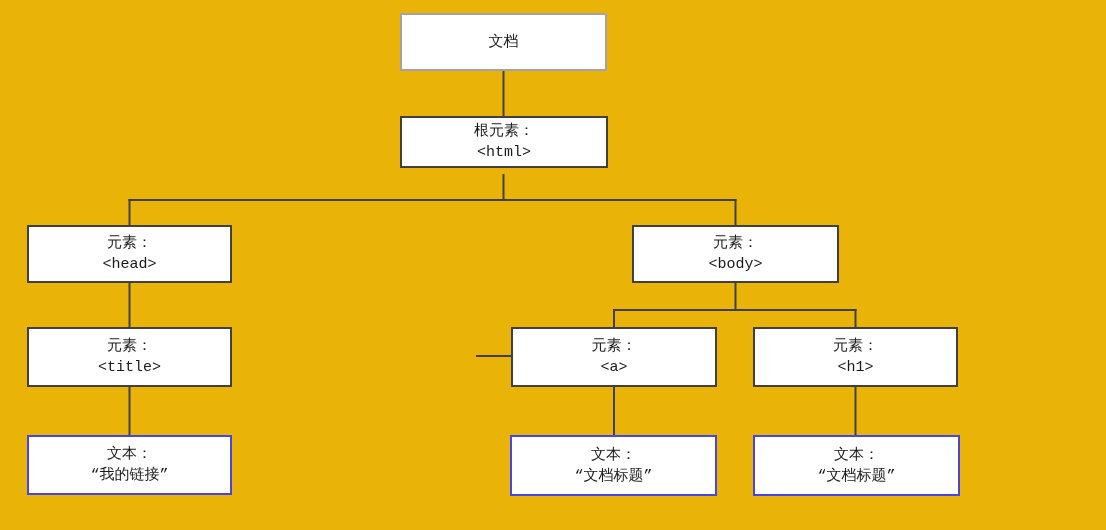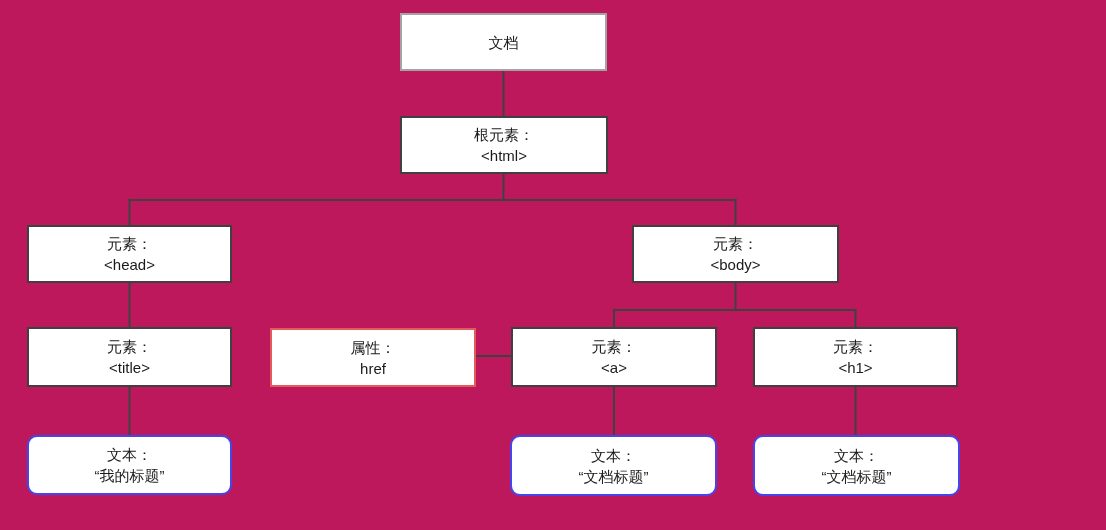--- a/index.html
+++ b/index.html
@@ -5,22 +5,23 @@
   html, body {
     margin: 0;
     padding: 0;
     background: #ffffff;
     font-family: "Liberation Sans", "DejaVu Sans", sans-serif;
   }
   .canvas {
     position: relative;
     width: 1106px;
     height: 530px;
-    background: #be185d;
+    background: #eab308;
     overflow: hidden;
+    font-family: Liberation Mono, monospace;
   }
   .connectors {
     position: absolute;
     left: 0;
     top: 0;
     width: 1106px;
     height: 530px;
   }
   .connectors line {
     stroke: var(--connector, #404040);
@@ -35,21 +36,21 @@
     flex-direction: column;
     align-items: center;
     justify-content: center;
     text-align: center;
     color: var(--text, #1a1a1a);
     font-size: 15px;
     line-height: 21px;
   }
   .node.doc  { border-color: var(--document-border, #a3a3a3); }
   .node.attr { border-color: var(--attribute-border, #e25a5a); }
-  .node.txt  { border-color: var(--text-border, #4545ee); border-radius: 10px; }
+  .node.txt  { border-color: var(--text-border, #4545ee); }
   .node .l1, .node .l2 {
     white-space: nowrap;
   }
 </style>
 </head>
 <body>
 
 <div class="canvas">
 
   <svg class="connectors" viewBox="0 0 1106 530" xmlns="http://www.w3.org/2000/svg">
@@ -74,58 +75,54 @@
 
     <line x1="855.5" y1="387" x2="855.5" y2="435"></line>
 
     <line x1="476" y1="356" x2="511" y2="356"></line>
   </svg>
 
   <div class="node doc" style="left:400px; top:13px; width:207px; height:58px;">
     <div class="l1">文档</div>
   </div>
 
-  <div class="node" style="left:400px; top:116px; width:208px; height:58px;">
+  <div class="node" style="left:400px; top:116px; width:208px; height:52px;">
     <div class="l1">根元素：</div>
     <div class="l2">&lt;html&gt;</div>
   </div>
 
   <div class="node" style="left:27px; top:225px; width:205px; height:58px;">
     <div class="l1">元素：</div>
     <div class="l2">&lt;head&gt;</div>
   </div>
 
   <div class="node" style="left:632px; top:225px; width:207px; height:58px;">
     <div class="l1">元素：</div>
     <div class="l2">&lt;body&gt;</div>
   </div>
 
   <div class="node" style="left:27px; top:327px; width:205px; height:60px;">
     <div class="l1">元素：</div>
     <div class="l2">&lt;title&gt;</div>
   </div>
 
-  <div class="node attr" style="left:270px; top:328px; width:206px; height:59px;">
-    <div class="l1">属性：</div>
-    <div class="l2">href</div>
-  </div>
 
   <div class="node" style="left:511px; top:327px; width:206px; height:60px;">
     <div class="l1">元素：</div>
     <div class="l2">&lt;a&gt;</div>
   </div>
 
   <div class="node" style="left:753px; top:327px; width:205px; height:60px;">
     <div class="l1">元素：</div>
     <div class="l2">&lt;h1&gt;</div>
   </div>
 
   <div class="node txt" style="left:27px; top:435px; width:205px; height:60px;">
     <div class="l1">文本：</div>
-    <div class="l2">“我的标题”</div>
+    <div class="l2">“我的链接”</div>
   </div>
 
   <div class="node txt" style="left:510px; top:435px; width:207px; height:61px;">
     <div class="l1">文本：</div>
     <div class="l2">“文档标题”</div>
   </div>
 
   <div class="node txt" style="left:753px; top:435px; width:207px; height:61px;">
     <div class="l1">文本：</div>
     <div class="l2">“文档标题”</div>

